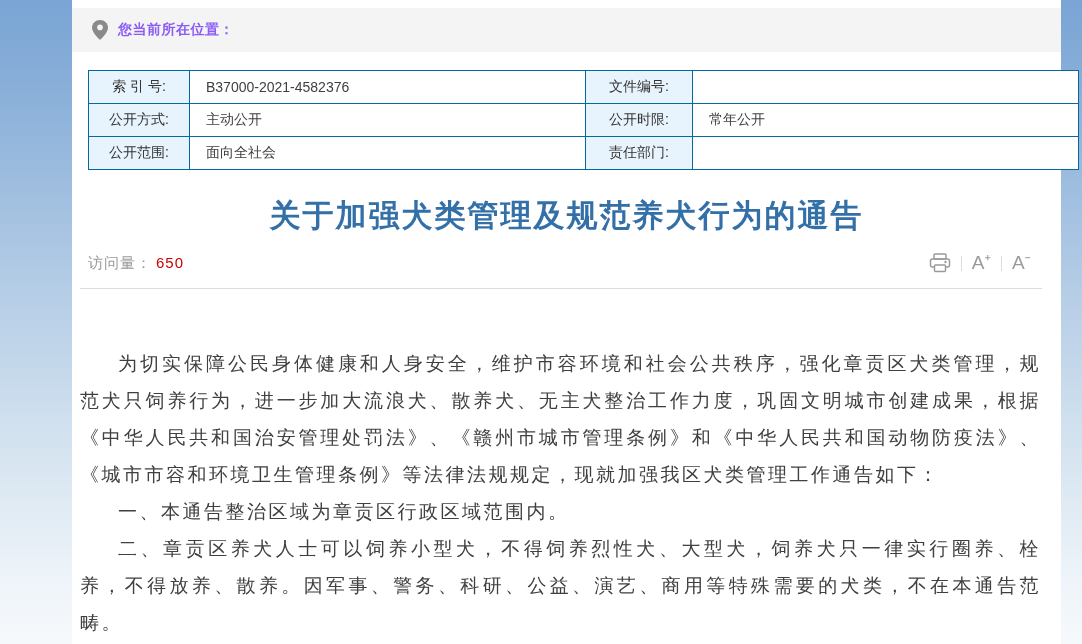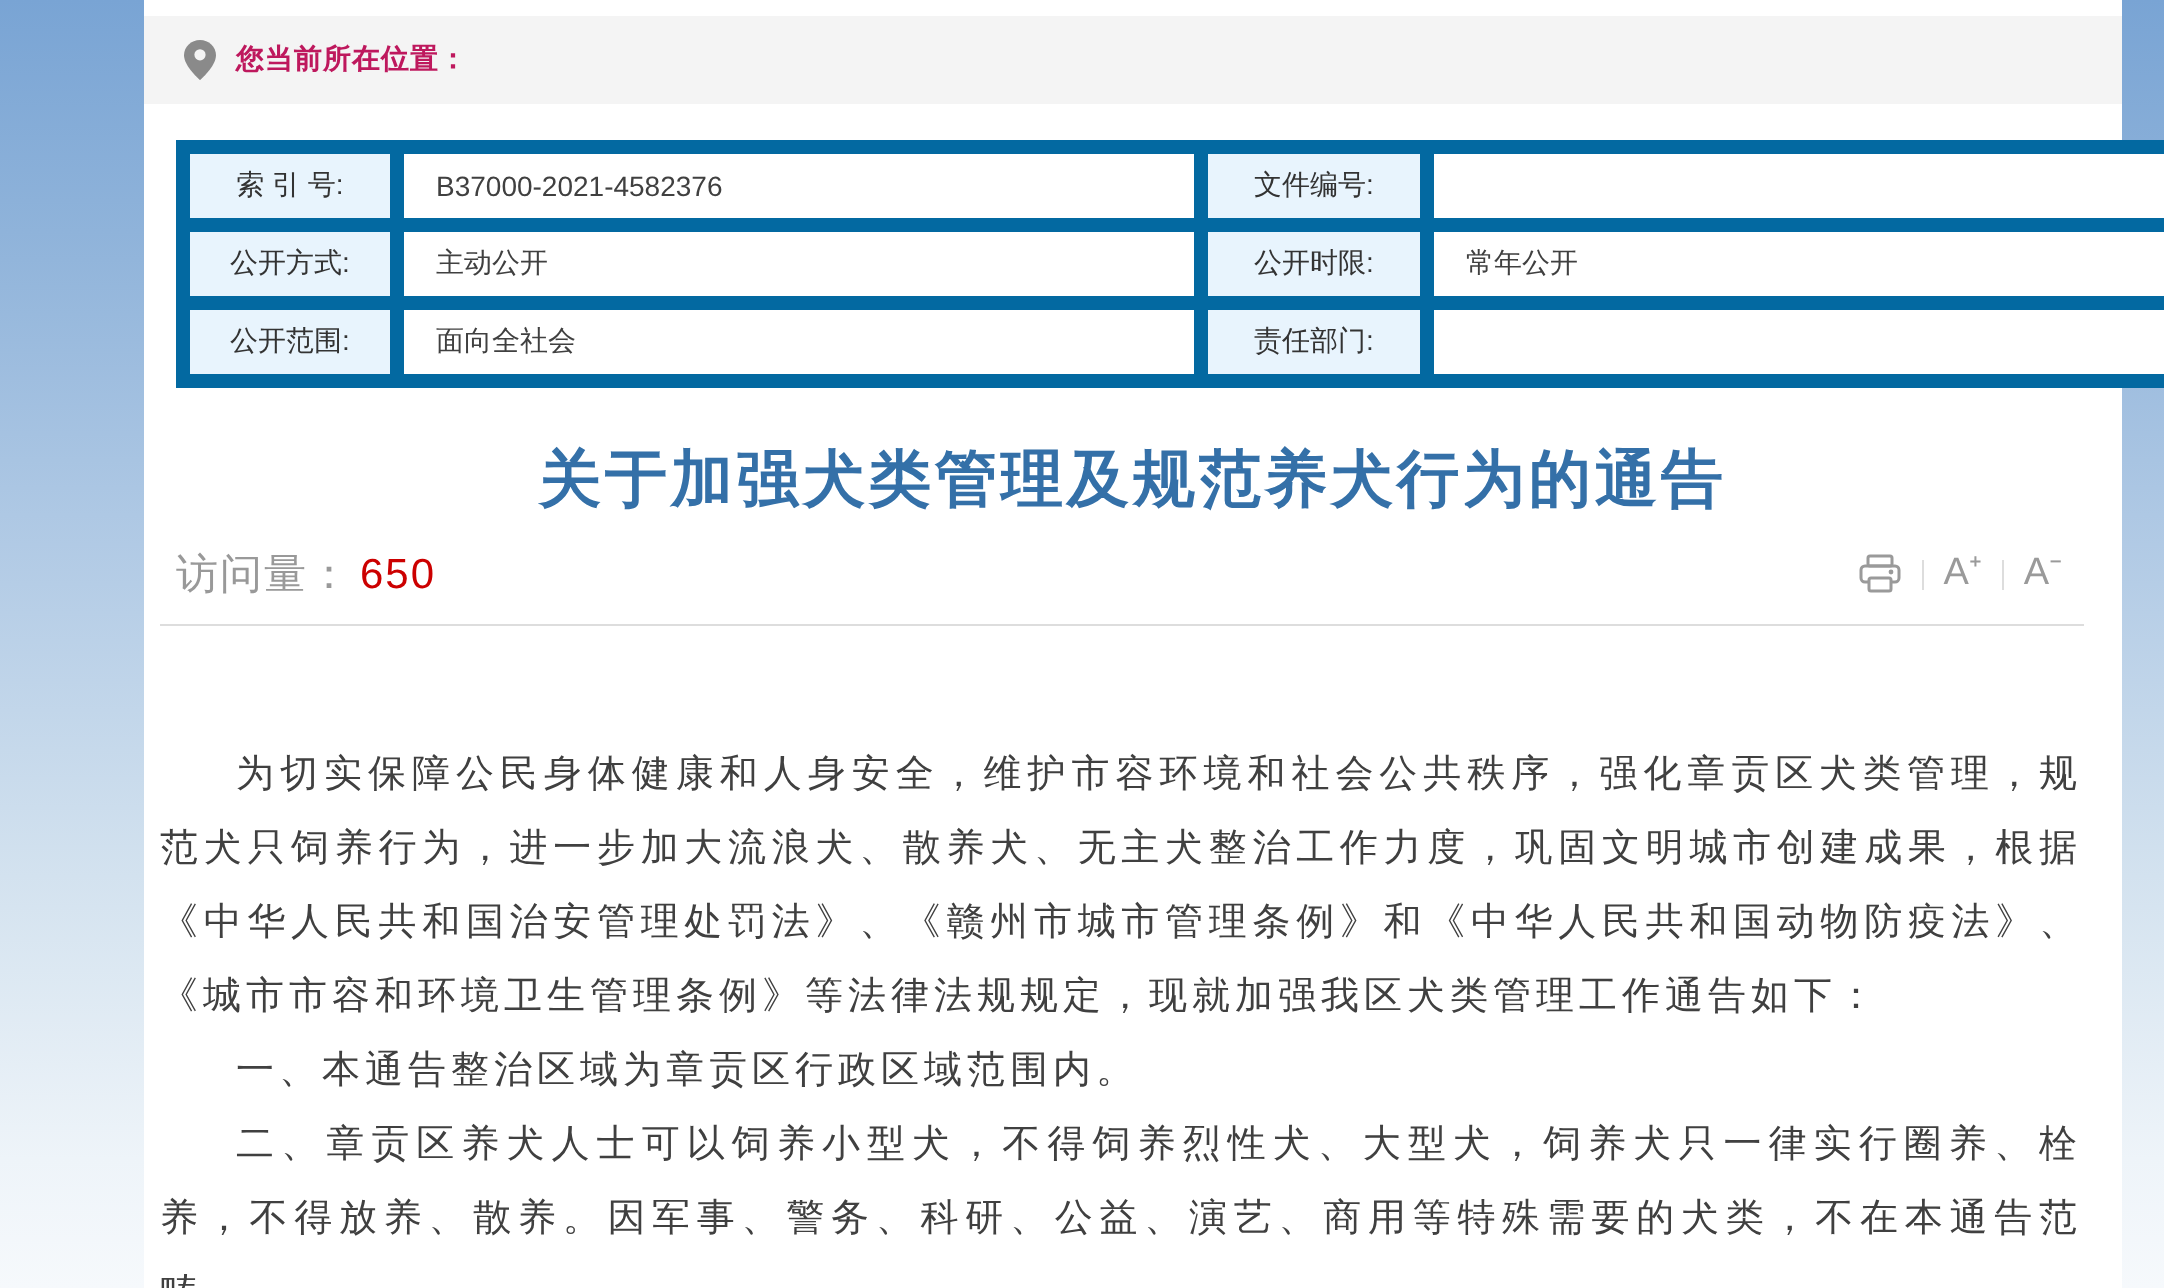--- a/index.html
+++ b/index.html
@@ -31,33 +31,33 @@
     height: 44px;
     background: #f4f4f4;
     display: flex;
     align-items: center;
     padding-left: 20px;
     box-sizing: border-box;
     font-size: 14px;
     color: #333333;
   }
   .pin-icon { margin-right: 10px; display: inline-flex; }
-  .breadcrumb-label { color: #be185d; font-weight: bold; letter-spacing: 0.5px; }
+  .breadcrumb-label { color: #8b5cf6; font-weight: bold; letter-spacing: 0.5px; }
   .breadcrumb-path { color: #333; margin-left: 6px; letter-spacing: 0.5px; cursor: pointer; }
   
   .meta-table {
     margin: 18px 19px 0 16px;
     border-collapse: collapse;
     width: 954px;
     font-size: 14px;
     color: #333333;
     table-layout: fixed;
   }
   .meta-table td {
-    border: 7px solid #0369a1;
+    border: 1px solid #0369a1;
     height: 32px;
     padding: 0;
   }
   .meta-table td.lbl {
     background: #e8f4fd;
     text-align: center;
     white-space: pre;
     color: #333;
   }
   .meta-table td.val {
@@ -80,21 +80,21 @@
     line-height: 40px;
   }
   
   .visits-row {
     margin: 14px 20px 0 16px;
     display: flex;
     justify-content: space-between;
     align-items: center;
     height: 26px;
   }
-  .visits-left { font-size: 21px; color: #999999; letter-spacing: 1px; }
+  .visits-left { font-size: 15px; color: #999999; letter-spacing: 1px; }
   .visits-count { color: #cc0000; margin-left: 4px; }
   .tools { display: flex; align-items: center; color: #9a9a9a; }
   .tool-btn {
     font-size: 19px;
     color: #9a9a9a;
     cursor: pointer;
     padding: 0 10px;
     line-height: 22px;
     user-select: none;
   }

